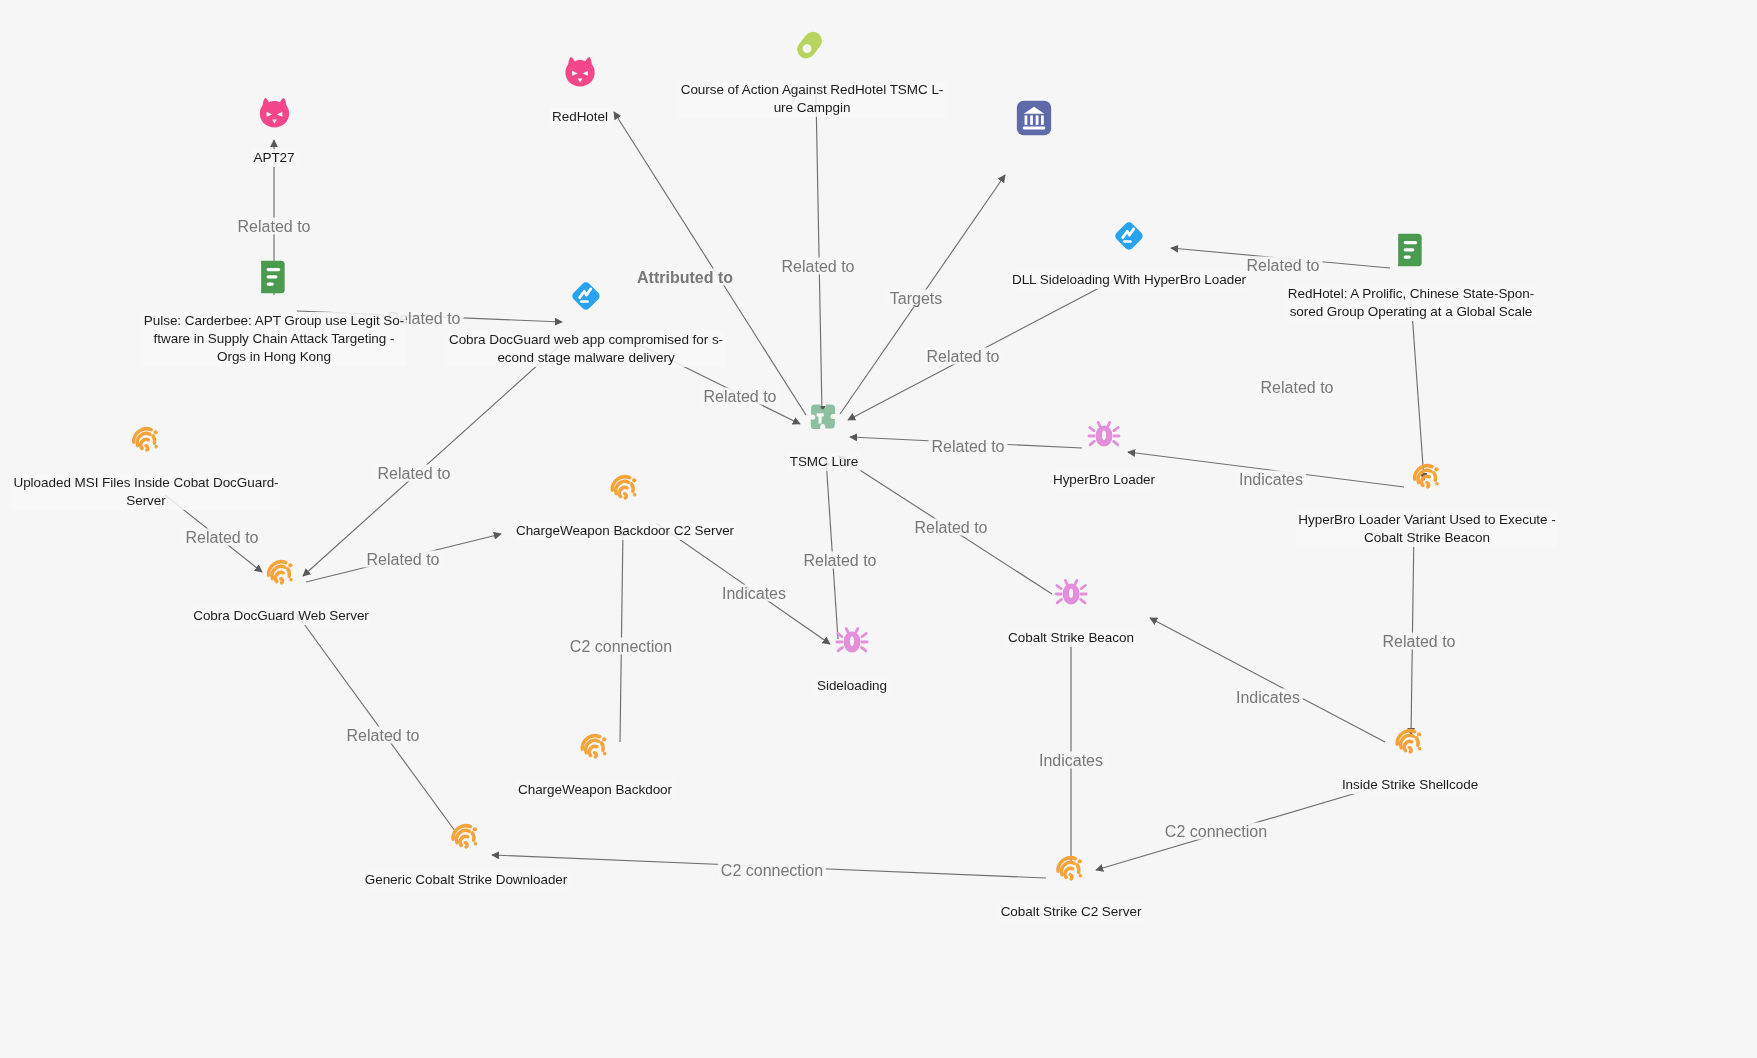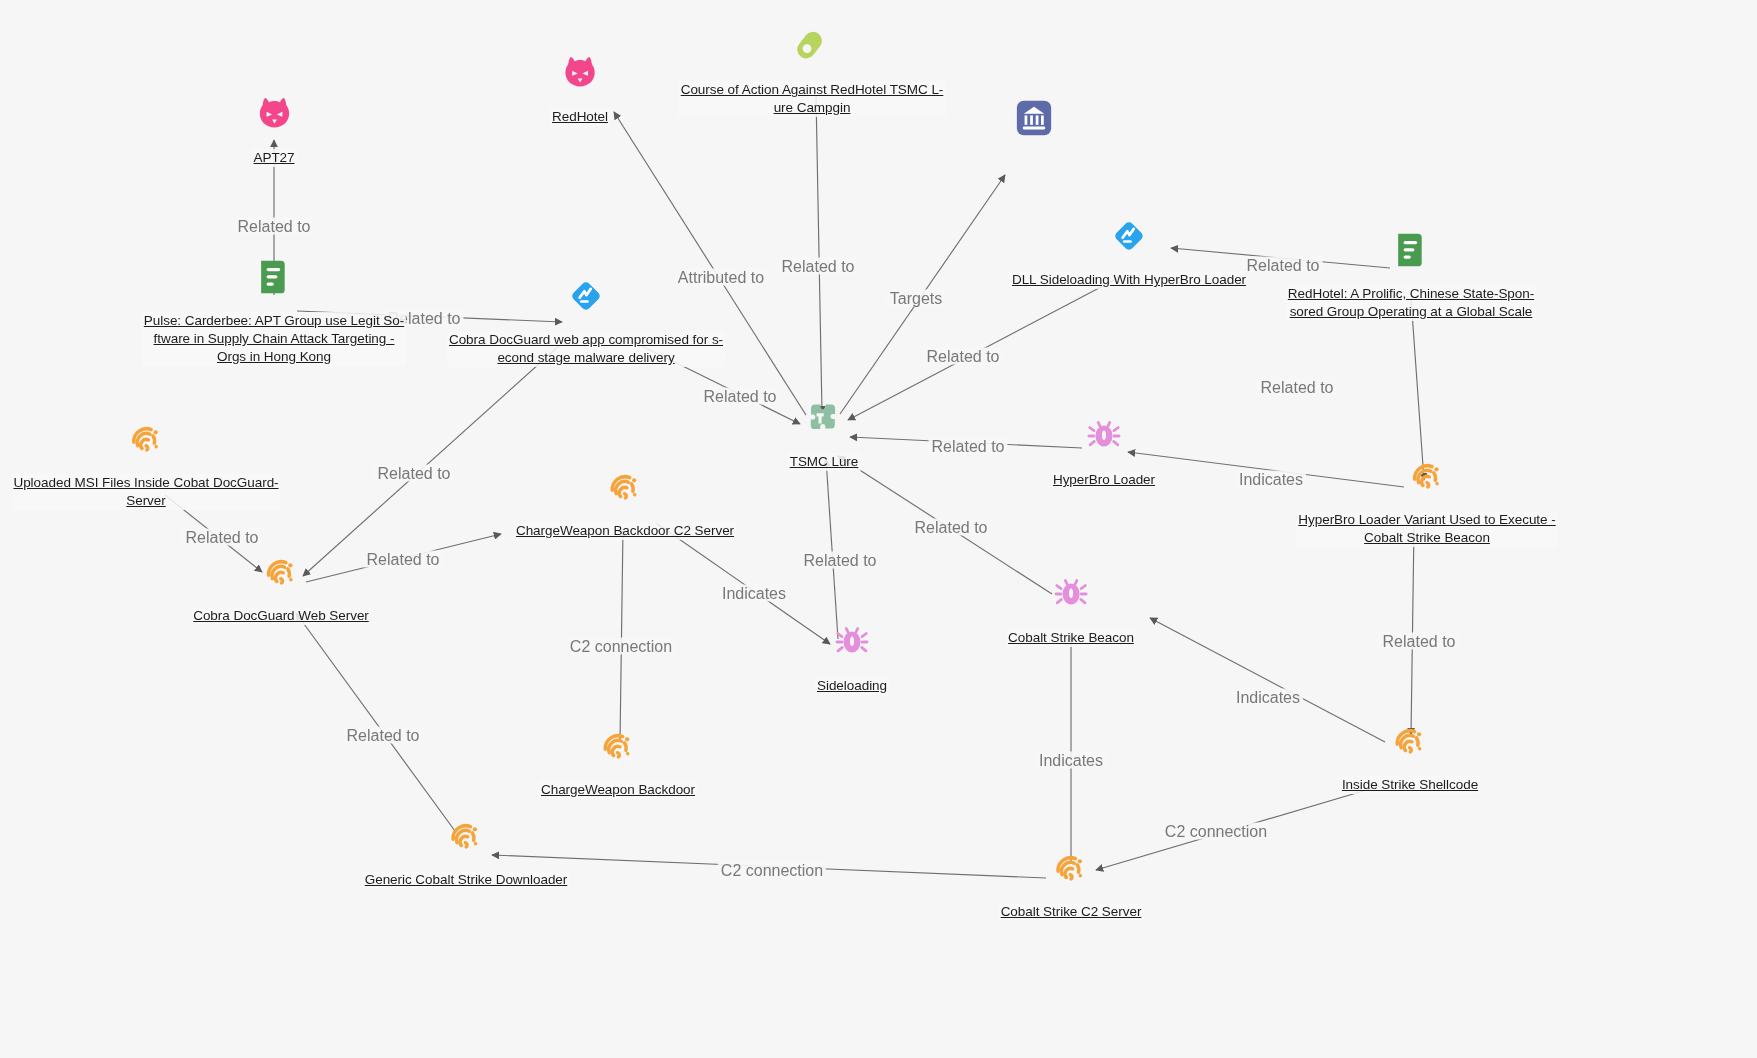--- a/index.html
+++ b/index.html
@@ -48,21 +48,20 @@
   .node-label {
     margin-top: 16px;
     font-size: 13.5px;
     line-height: 18px;
     color: #1c1c1c;
     text-align: center;
     white-space: pre-line;
     background: rgba(248,248,248,0.86);
     padding: 0 2px;
     letter-spacing: -0.05px;
-    text-decoration: underline;
   }
   .edge-label {
     position: absolute;
     transform: translate(-50%, -50%);
     font-size: 16px;
     line-height: 15px;
     color: #787878;
     background: rgba(247,247,247,0.9);
     padding: 1px 3px;
     white-space: nowrap;
@@ -352,21 +351,21 @@
         <path d="M18.5 36 A7 7 0 0 1 26.5 25"></path>
         <path d="M24.5 37.8 A3 3 0 0 0 23.5 32.5"></path>
         <path d="M32.2 20 A12 12 0 0 1 34 29.5"></path>
         <path d="M36.2 33.5 A1 1 0 0 1 36.3 33.6"></path>
       </g>
       <circle cx="35.6" cy="15.6" r="2.7" fill="#f6a33a"></circle>
     </svg>
         </div>
         <div class="node-label">Inside Strike Shellcode</div>
       </div>
-      <div class="node" style="left: 618px; top: 763px;">
+      <div class="node" style="left: 595px; top: 763px;">
         <div class="node-icon">
     <svg width="38" height="38" viewBox="0 0 48 48">
       <g fill="none" stroke="#f6a33a" stroke-width="4.4" stroke-linecap="round">
         <path d="M8 28 A16 16 0 0 1 30 12.2"></path>
         <path d="M13 32.5 A11.5 11.5 0 0 1 28.5 18"></path>
         <path d="M18.5 36 A7 7 0 0 1 26.5 25"></path>
         <path d="M24.5 37.8 A3 3 0 0 0 23.5 32.5"></path>
         <path d="M32.2 20 A12 12 0 0 1 34 29.5"></path>
         <path d="M36.2 33.5 A1 1 0 0 1 36.3 33.6"></path>
       </g>
@@ -404,21 +403,21 @@
       </g>
       <circle cx="35.6" cy="15.6" r="2.7" fill="#f6a33a"></circle>
     </svg>
         </div>
         <div class="node-label">Cobalt Strike C2 Server</div>
       </div>
     </div>
   <div id="edge-label-layer">
       <div class="edge-label" style="left: 274px; top: 226px;">Related to</div>
       <div class="edge-label" style="left: 424px; top: 318px;">Related to</div>
-      <div class="edge-label" style="left: 721px; top: 277px;">Attributed to</div>
+      <div class="edge-label" style="left: 685px; top: 277px; font-weight: bold;">Attributed to</div>
       <div class="edge-label" style="left: 818px; top: 266px;">Related to</div>
       <div class="edge-label" style="left: 916px; top: 298px;">Targets</div>
       <div class="edge-label" style="left: 963px; top: 356px;">Related to</div>
       <div class="edge-label" style="left: 1283px; top: 265px;">Related to</div>
       <div class="edge-label" style="left: 1297px; top: 387px;">Related to</div>
       <div class="edge-label" style="left: 740px; top: 396px;">Related to</div>
       <div class="edge-label" style="left: 968px; top: 446px;">Related to</div>
       <div class="edge-label" style="left: 1271px; top: 479px;">Indicates</div>
       <div class="edge-label" style="left: 414px; top: 473px;">Related to</div>
       <div class="edge-label" style="left: 222px; top: 537px;">Related to</div>

